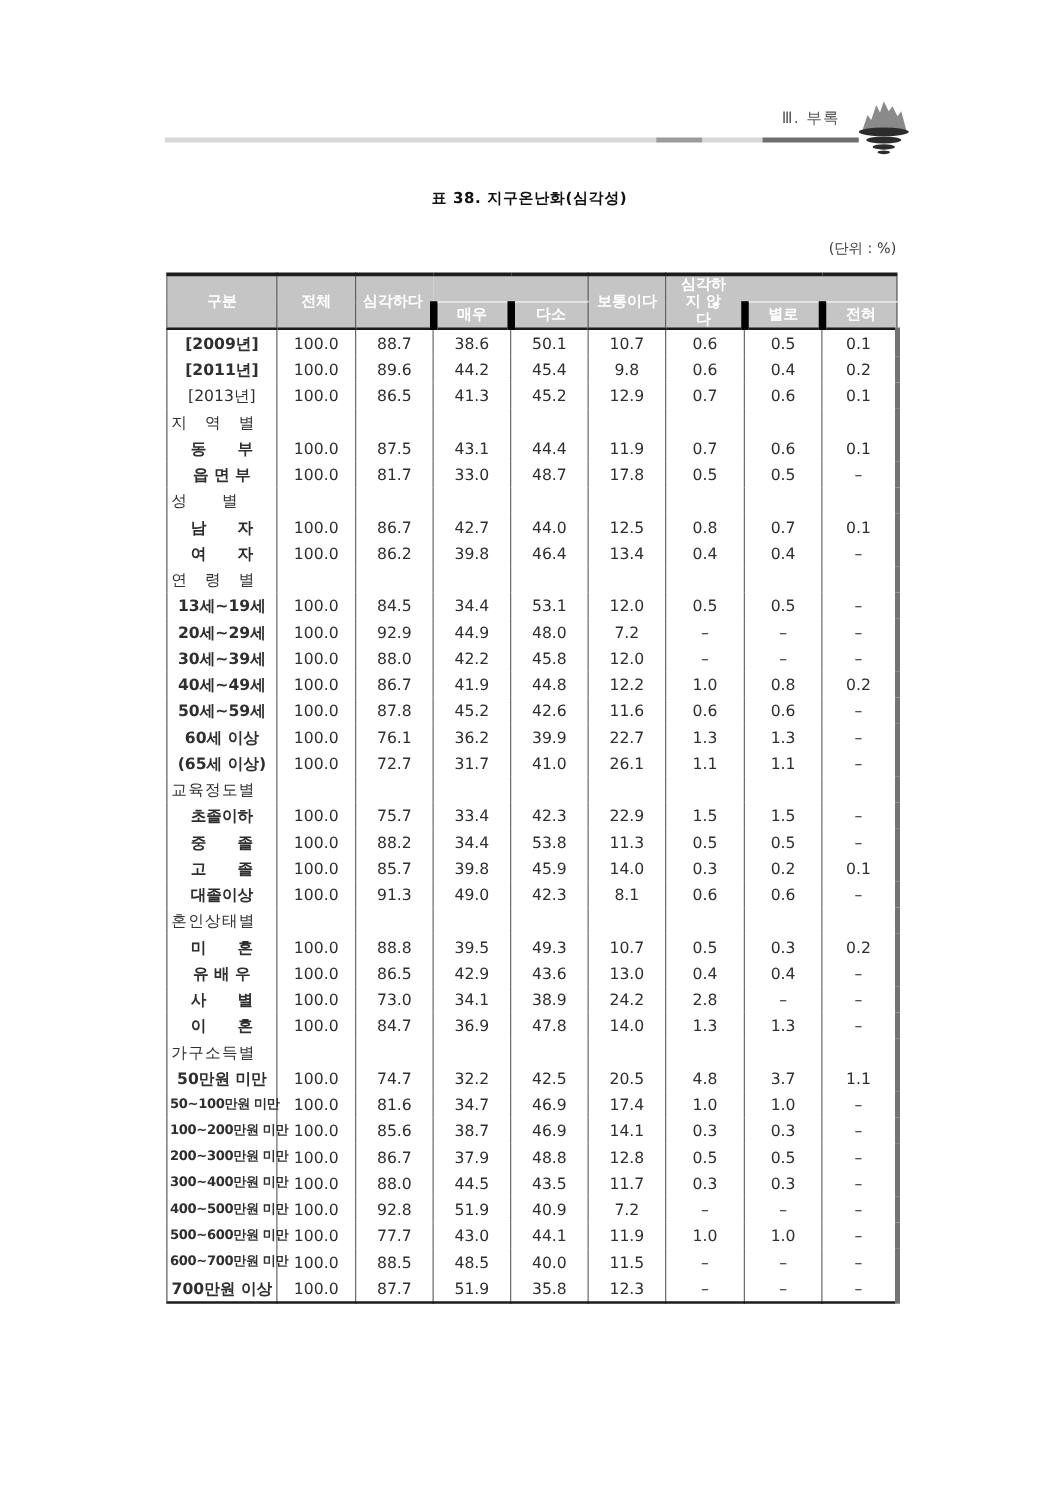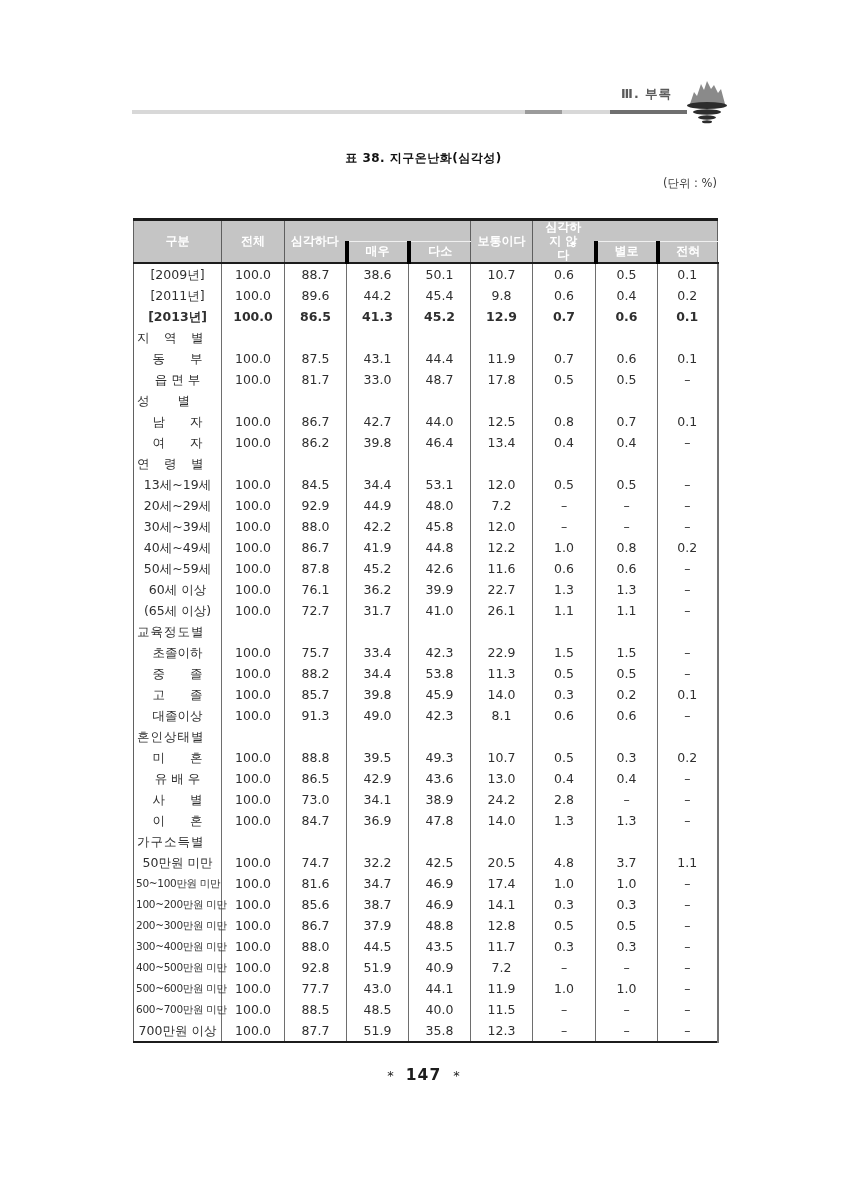--- a/index.html
+++ b/index.html
@@ -7,36 +7,36 @@
     position: relative;
     width: 847px; height: 1200px;
     margin: 0 auto;
     background: #ffffff;
     font-family: "DejaVu Sans", "Liberation Sans", sans-serif;
     overflow: hidden;
   }
   
   .breadcrumb {
     position: absolute; top: 86px; right: 175px;
-    font-size: 12.5px; color: #5a5a5a; letter-spacing: 1px; font-weight: bold;
+    font-size: 12.5px; color: #5a5a5a; letter-spacing: 1px;
   }
   .logo { position: absolute; top: 76px; left: 684px; }
   .rule { position: absolute; top: 110px; left: 132px; height: 4px; display: flex; }
   .rule .s1 { width: 393px; background: #d8d8d8; }
   .rule .s2 { width: 37px;  background: #9b9b9b; }
   .rule .s3 { width: 48px;  background: #d8d8d8; }
   .rule .s4 { width: 77px;  background: #6f6f6f; }
   
   .title {
     position: absolute; top: 150px; left: 0; width: 100%;
     margin: 0; text-align: center;
     font-size: 12px; font-weight: bold; color: #111111; letter-spacing: 0.5px;
   }
   .unit {
-    position: absolute; top: 176px; right: 130px;
+    position: absolute; top: 191px; right: 130px;
     font-size: 11.5px; color: #3c3c3c;
   }
   
   .stat-table {
     position: absolute; top: 218px; left: 133px;
     width: 584px;
     border-collapse: collapse; table-layout: fixed;
     border-top: 3px solid #1c1c1c;
     border-bottom: 2px solid #1c1c1c;
     border-left: 1px solid #616161;
@@ -45,33 +45,33 @@
   }
   .stat-table thead th {
     background: #c5c5c5; color: #ffffff;
     font-weight: 600; font-size: 12px;
     height: 20px; padding: 0; line-height: 1.15;
     border-bottom: 2px solid #1c1c1c;
     vertical-align: middle; text-align: center;
   }
   .stat-table thead th.br  { border-right: 1px solid #5f5f5f; }
   .stat-table thead th.brd { border-right: 1px solid #5f5f5f; }
-  .stat-table thead th.sub { border-top: 1px solid #f0f0f0; border-left: 4px solid #000000; margin-left: 12px; }
+  .stat-table thead th.sub { border-top: 1px solid #f0f0f0; border-left: 6px solid #000000; margin-left: 12px; }
   .stat-table thead th.sp  { border-bottom: 1px solid #f0f0f0; }
   .stat-table thead th.wrap{ padding: 0 11px; }
   .stat-table tbody td {
     height: 21px; padding: 0 2px;
     text-align: center; vertical-align: middle;
     border-right: 1px solid #6e6e6e;
     line-height: 21px;
   }
-  .stat-table tbody td:last-child { border-right: 2px solid #737373; }
-  .stat-table tbody td.label { white-space: pre; }
+  .stat-table tbody td:last-child { border-right: 4px solid #737373; }
+  .stat-table tbody td.label { white-space: pre; font-weight: bold; }
   .stat-table tbody td.small { font-size: 10.5px; letter-spacing: -0.3px; text-align: center; }
-  .stat-table tbody tr.bold td { font-weight: bold; }
+  .stat-table tbody tr.bold td { font-weight: normal; }
   .stat-table tbody tr.section td.label {
     text-align: left; font-weight: normal; padding-left: 3px; letter-spacing: 1px;
   }
   
   .footer {
     position: absolute; top: 1066px; left: 0; width: 100%;
     text-align: center; color: #1d1d1d; font-size: 13px;
   }
   .footer .pnum { font-size: 15.5px; font-weight: bold; margin: 0 8px; letter-spacing: 1px; }
 </style>
@@ -534,19 +534,14 @@
           <td>51.9</td>
           <td>35.8</td>
           <td>12.3</td>
           <td>–</td>
           <td>–</td>
           <td>–</td>
         </tr>
       </tbody>
   </table>
 
-  <div class="footer">
-    <span>*</span>
-    <span class="pnum">147</span>
-    <span>*</span>
-  </div>
 
 </div>
 
 </body></html>

